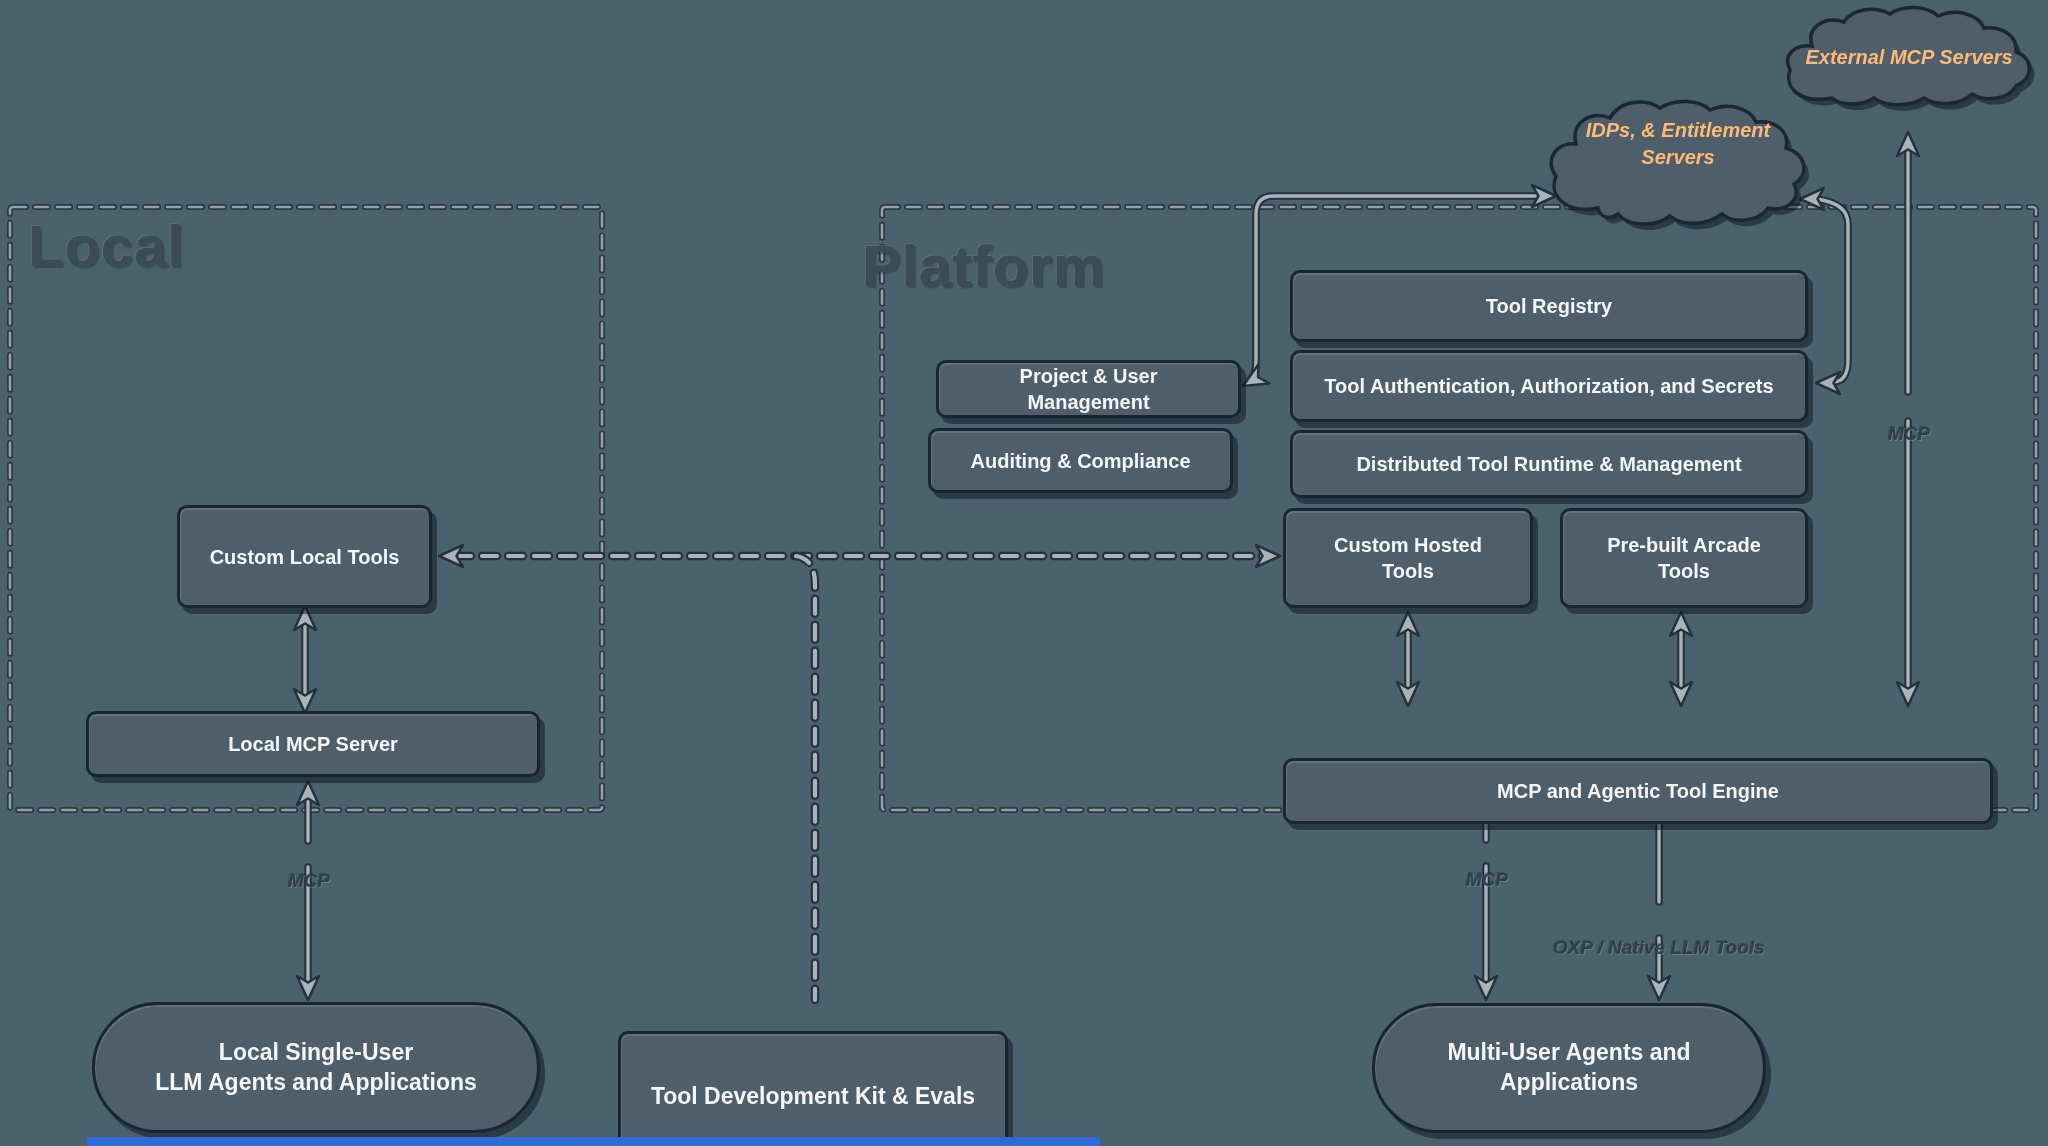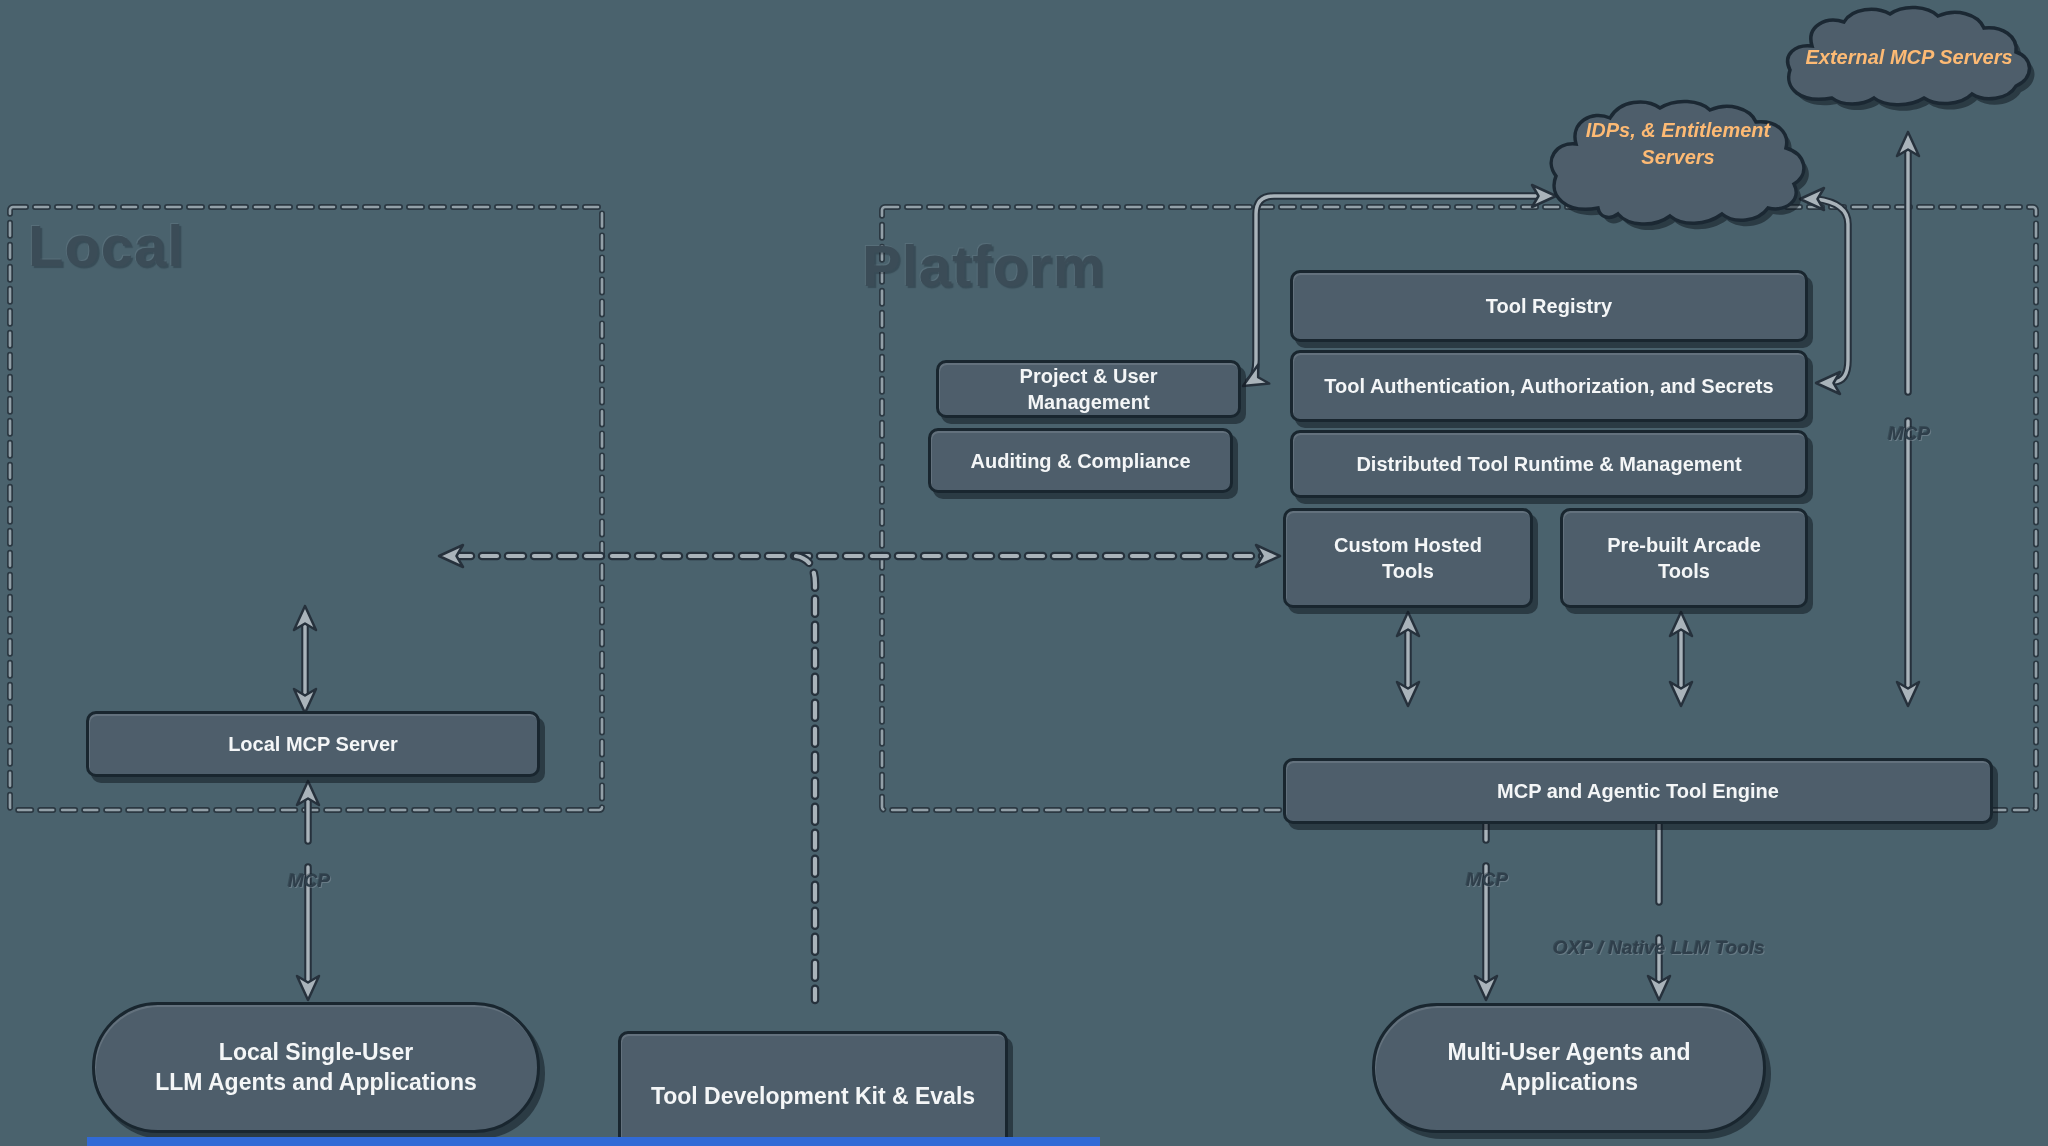--- a/index.html
+++ b/index.html
@@ -171,20 +171,21 @@
 
   <div class="node" style="left:1290px;top:270px;width:518px;height:72px;">Tool Registry</div>
   <div class="node" style="left:1290px;top:350px;width:518px;height:72px;">Tool Authentication, Authorization, and Secrets</div>
   <div class="node" style="left:1290px;top:430px;width:518px;height:68px;">Distributed Tool Runtime &amp; Management</div>
   <div class="node" style="left:928px;top:360px;width:305px;height:58px;margin-left:8px;">Project &amp; User Management</div>
   <div class="node" style="left:928px;top:428px;width:305px;height:65px;">Auditing &amp; Compliance</div>
   <div class="node" style="left:1283px;top:508px;width:250px;height:100px;">Custom Hosted Tools</div>
   <div class="node" style="left:1560px;top:508px;width:248px;height:100px;">Pre-built Arcade Tools</div>
   <div class="node" style="left:1283px;top:710px;width:710px;height:66px;margin-top:48px;">MCP and Agentic Tool Engine</div>
 
+  <div class="node" style="left:177px;top:505px;width:255px;height:103px;">Custom Local Tools</div>
   <div class="node" style="left:86px;top:711px;width:454px;height:66px;">Local MCP Server</div>
 
   <div class="node stadium" style="left:92px;top:1002px;width:448px;height:131px;">
     <div>Local Single-User</div>
     <div>LLM Agents and Applications</div>
   </div>
   <div class="node big" style="left:618px;top:1003px;width:390px;height:132px;">Tool Development Kit &amp; Evals</div>
   <div class="node stadium" style="left:1372px;top:1003px;width:394px;height:130px;">
     <div>Multi-User Agents and</div>
     <div>Applications</div>

